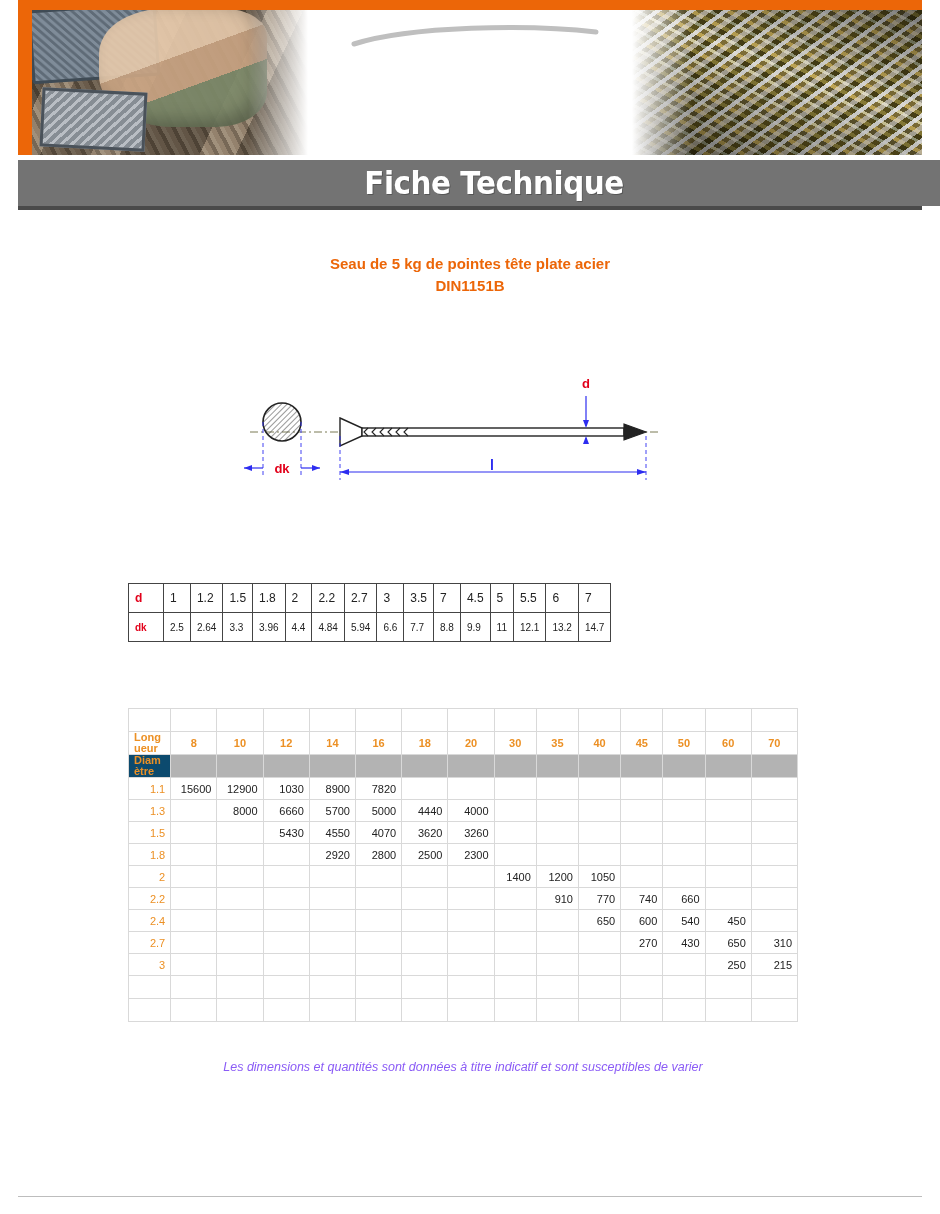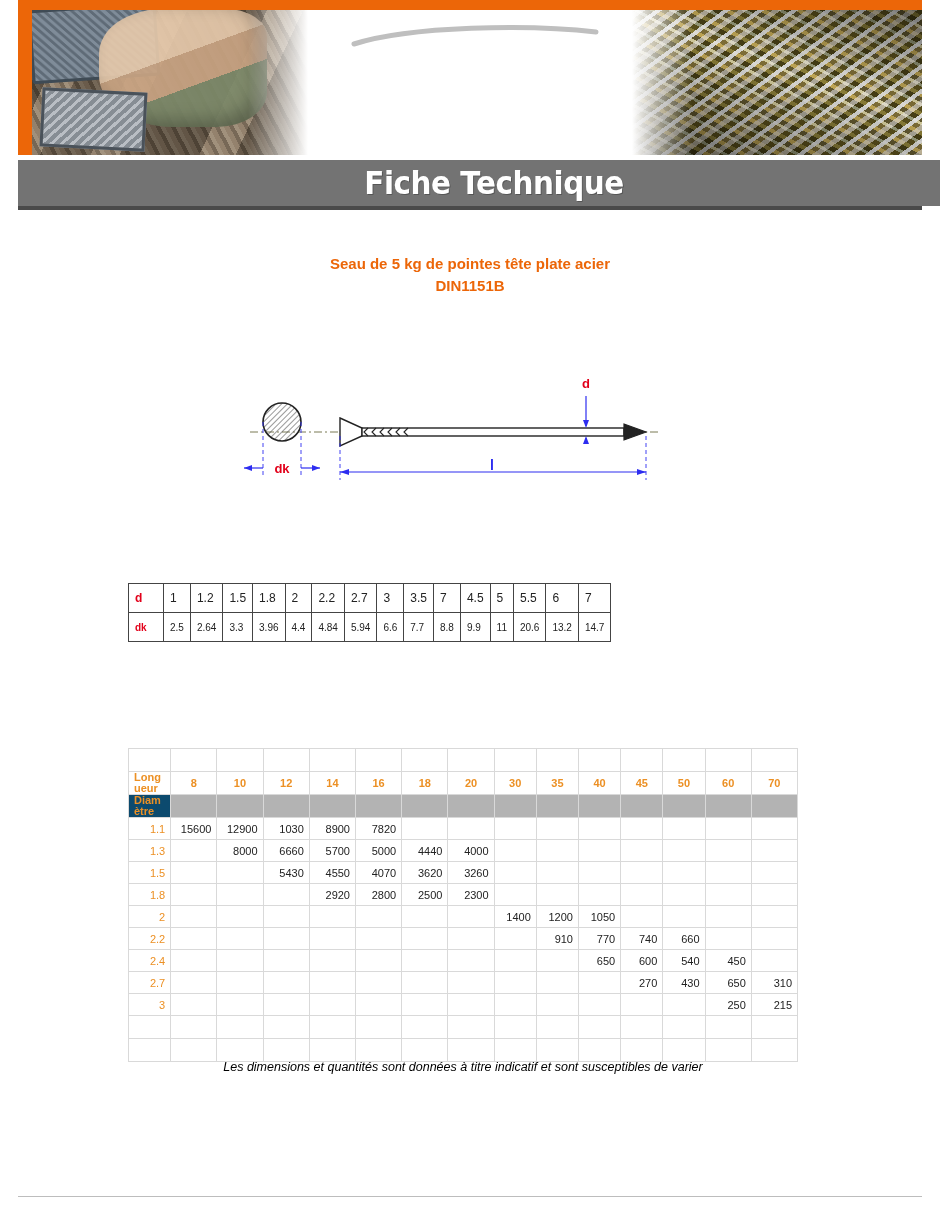--- a/index.html
+++ b/index.html
@@ -247,21 +247,20 @@
     font-size: 10px;
     height: 22px;
   }
 
   
   .qty-wrap {
     position: absolute;
     left: 128px;
     top: 708px;
     width: 676px;
-    margin-top: 40px;
   }
   table.qty {
     border-collapse: collapse;
     width: 670px;
     table-layout: fixed;
   }
   table.qty td {
     border: 1px solid #d9d9d9;
     height: 21px;
     font-size: 11px;
@@ -302,21 +301,21 @@
     background: #0c4a6e;
   }
   .qty-note {
     position: absolute;
     left: 128px;
     top: 1058px;
     width: 670px;
     text-align: center;
     font-size: 12.5px;
     font-style: italic;
-    color: #000000;
+    color: #8b5cf6;
     line-height: 19px;
   }
 
   .footer-rule {
     position: absolute;
     left: 18px;
     top: 1196px;
     width: 904px;
     height: 1px;
     background: #bdbdbd;
@@ -441,21 +440,21 @@
         <td>3.3</td>
         <td>3.96</td>
         <td>4.4</td>
         <td>4.84</td>
         <td>5.94</td>
         <td>6.6</td>
         <td>7.7</td>
         <td>8.8</td>
         <td>9.9</td>
         <td>11</td>
-        <td>20.6</td>
+        <td>12.1</td>
         <td>13.2</td>
         <td>14.7</td>
       </tr>
     </tbody>
   </table>
 </div>
 
 <div class="qty-wrap">
   <table class="qty" id="qty-table">
     <colgroup>

